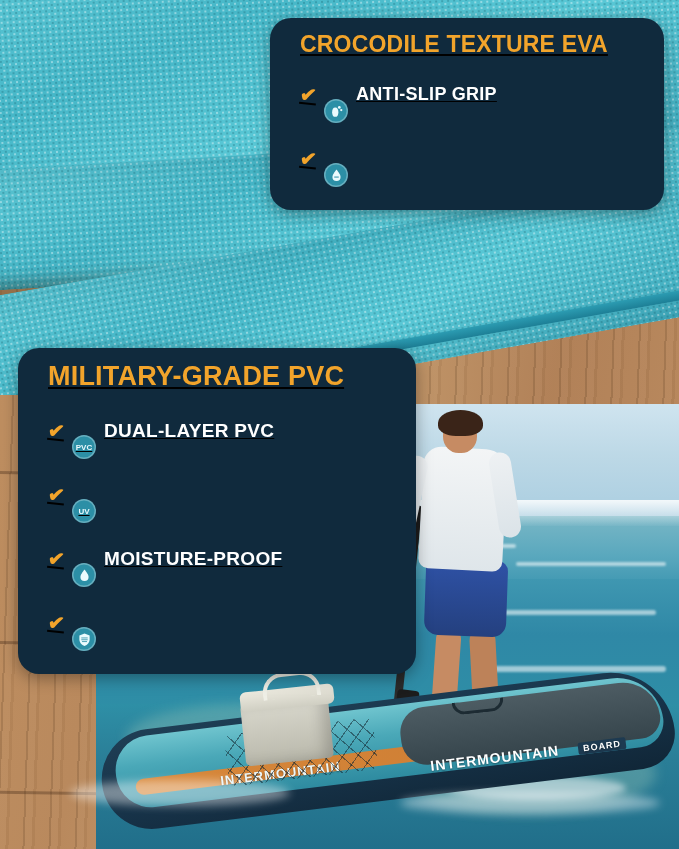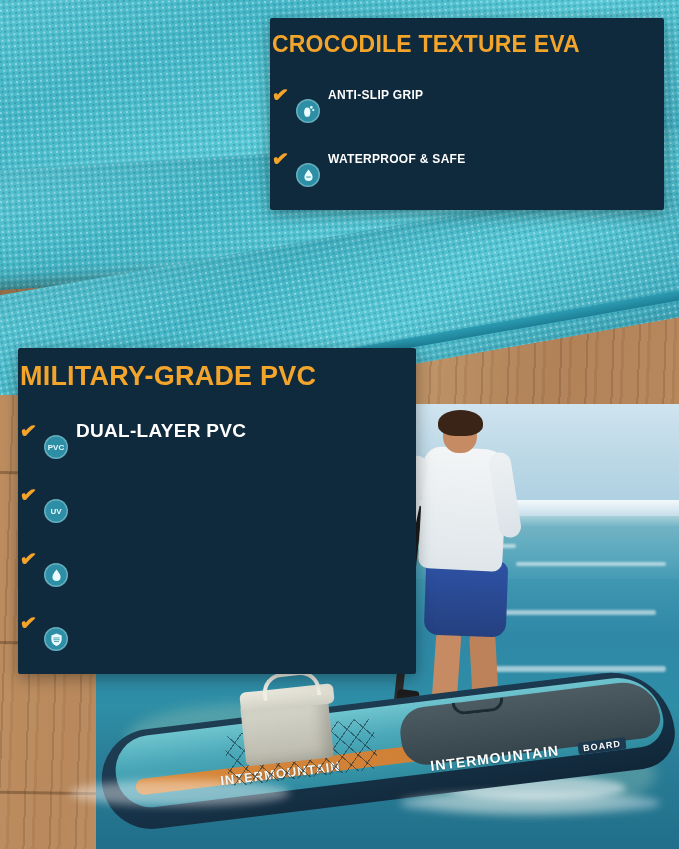--- a/index.html
+++ b/index.html
@@ -230,24 +230,25 @@
   #leash{
     position:absolute;left:452px;top:700px;width:46px;height:10px;
     border:3px solid #1d2b33;border-top:none;border-radius:0 0 18px 18px;
     transform:rotate(-6deg);
   }
 
   
   .panel{
     position:absolute;
     background:#102a3d;
-    border-radius:2px;
+    border-radius:21px;
     box-shadow:0 4px 16px rgba(0,0,0,0.35);
-    padding:14px 18px 16px 2px;
+    padding:14px 18px 16px 30px;
     box-sizing:border-box;
+    text-decoration:underline;
   }
   #panel-eva{ left:270px; top:18px; width:394px; }
   #panel-pvc{ left:18px;  top:348px; width:398px; }
 
   .panel-title{
     color:#f2a42b;
     font-weight:bold;
     letter-spacing:0.2px;
     line-height:1.05;
     margin:0 0 10px 0;
@@ -272,21 +273,21 @@
     display:flex;align-items:center;justify-content:center;
     margin-right:8px;
     box-shadow:inset 0 0 0 1.5px rgba(255,255,255,0.28);
     margin-top:33px;
   }
   .bicon svg{display:block;}
   .feat-label{
     color:#ffffff;font-weight:bold;letter-spacing:0.3px;
     white-space:nowrap;
   }
-  #panel-eva .feat-label{font-size:12px;}
+  #panel-eva .feat-label{font-size:18px;}
   #panel-pvc .feat-label{font-size:19px;}
   .bicon-txt{font-size:8px;font-weight:bold;color:#eafafd;letter-spacing:0;}
 </style>
 </head>
 <body>
 
 <div id="stage">
 
   <div class="deck">
     <div class="plank-line" style="top:120px;transform:rotate(1.2deg);"></div>
@@ -373,21 +374,20 @@
     </div>
 
     <div class="feat-row">
       <span class="check">✔</span>
       <span class="bicon">
         <svg width="15" height="15" viewBox="0 0 24 24" aria-hidden="true">
           <path d="M12 2.5C12 2.5 5.5 10 5.5 14.4A6.5 6.5 0 0 0 18.5 14.4C18.5 10 12 2.5 12 2.5Z" fill="#eafafd"></path>
           <path d="M9 14.5h6" stroke="#2c8fa6" stroke-width="1.6" stroke-linecap="round"></path>
         </svg>
       </span>
-      <span class="feat-label">WATERPROOF &amp; SAFE</span>
     </div>
   </div>
 
   <div class="panel" id="panel-pvc">
     <div class="panel-title">MILITARY-GRADE PVC</div>
 
     <div class="feat-row">
       <span class="check">✔</span>
       <span class="bicon">
         <span class="bicon-txt">PVC</span>
@@ -402,20 +402,21 @@
       </span>
     </div>
 
     <div class="feat-row">
       <span class="check">✔</span>
       <span class="bicon">
         <svg width="15" height="15" viewBox="0 0 24 24" aria-hidden="true">
           <path d="M12 2.5C12 2.5 5.5 10 5.5 14.4A6.5 6.5 0 0 0 18.5 14.4C18.5 10 12 2.5 12 2.5Z" fill="#eafafd"></path>
         </svg>
       </span>
+      <span class="feat-label">MOISTURE-PROOF</span>
     </div>
 
     <div class="feat-row">
       <span class="check">✔</span>
       <span class="bicon">
         <svg width="15" height="15" viewBox="0 0 24 24" aria-hidden="true">
           <path d="M12 2.2 3.8 5.4v6.2c0 5.1 3.5 9.3 8.2 10.6 4.7-1.3 8.2-5.5 8.2-10.6V5.4Z" fill="#eafafd"></path>
           <path d="M7.5 9.5h9M7.5 12.4h9M8.6 15.3h6.8" stroke="#2c8fa6" stroke-width="1.3" stroke-linecap="round"></path>
         </svg>
       </span>

